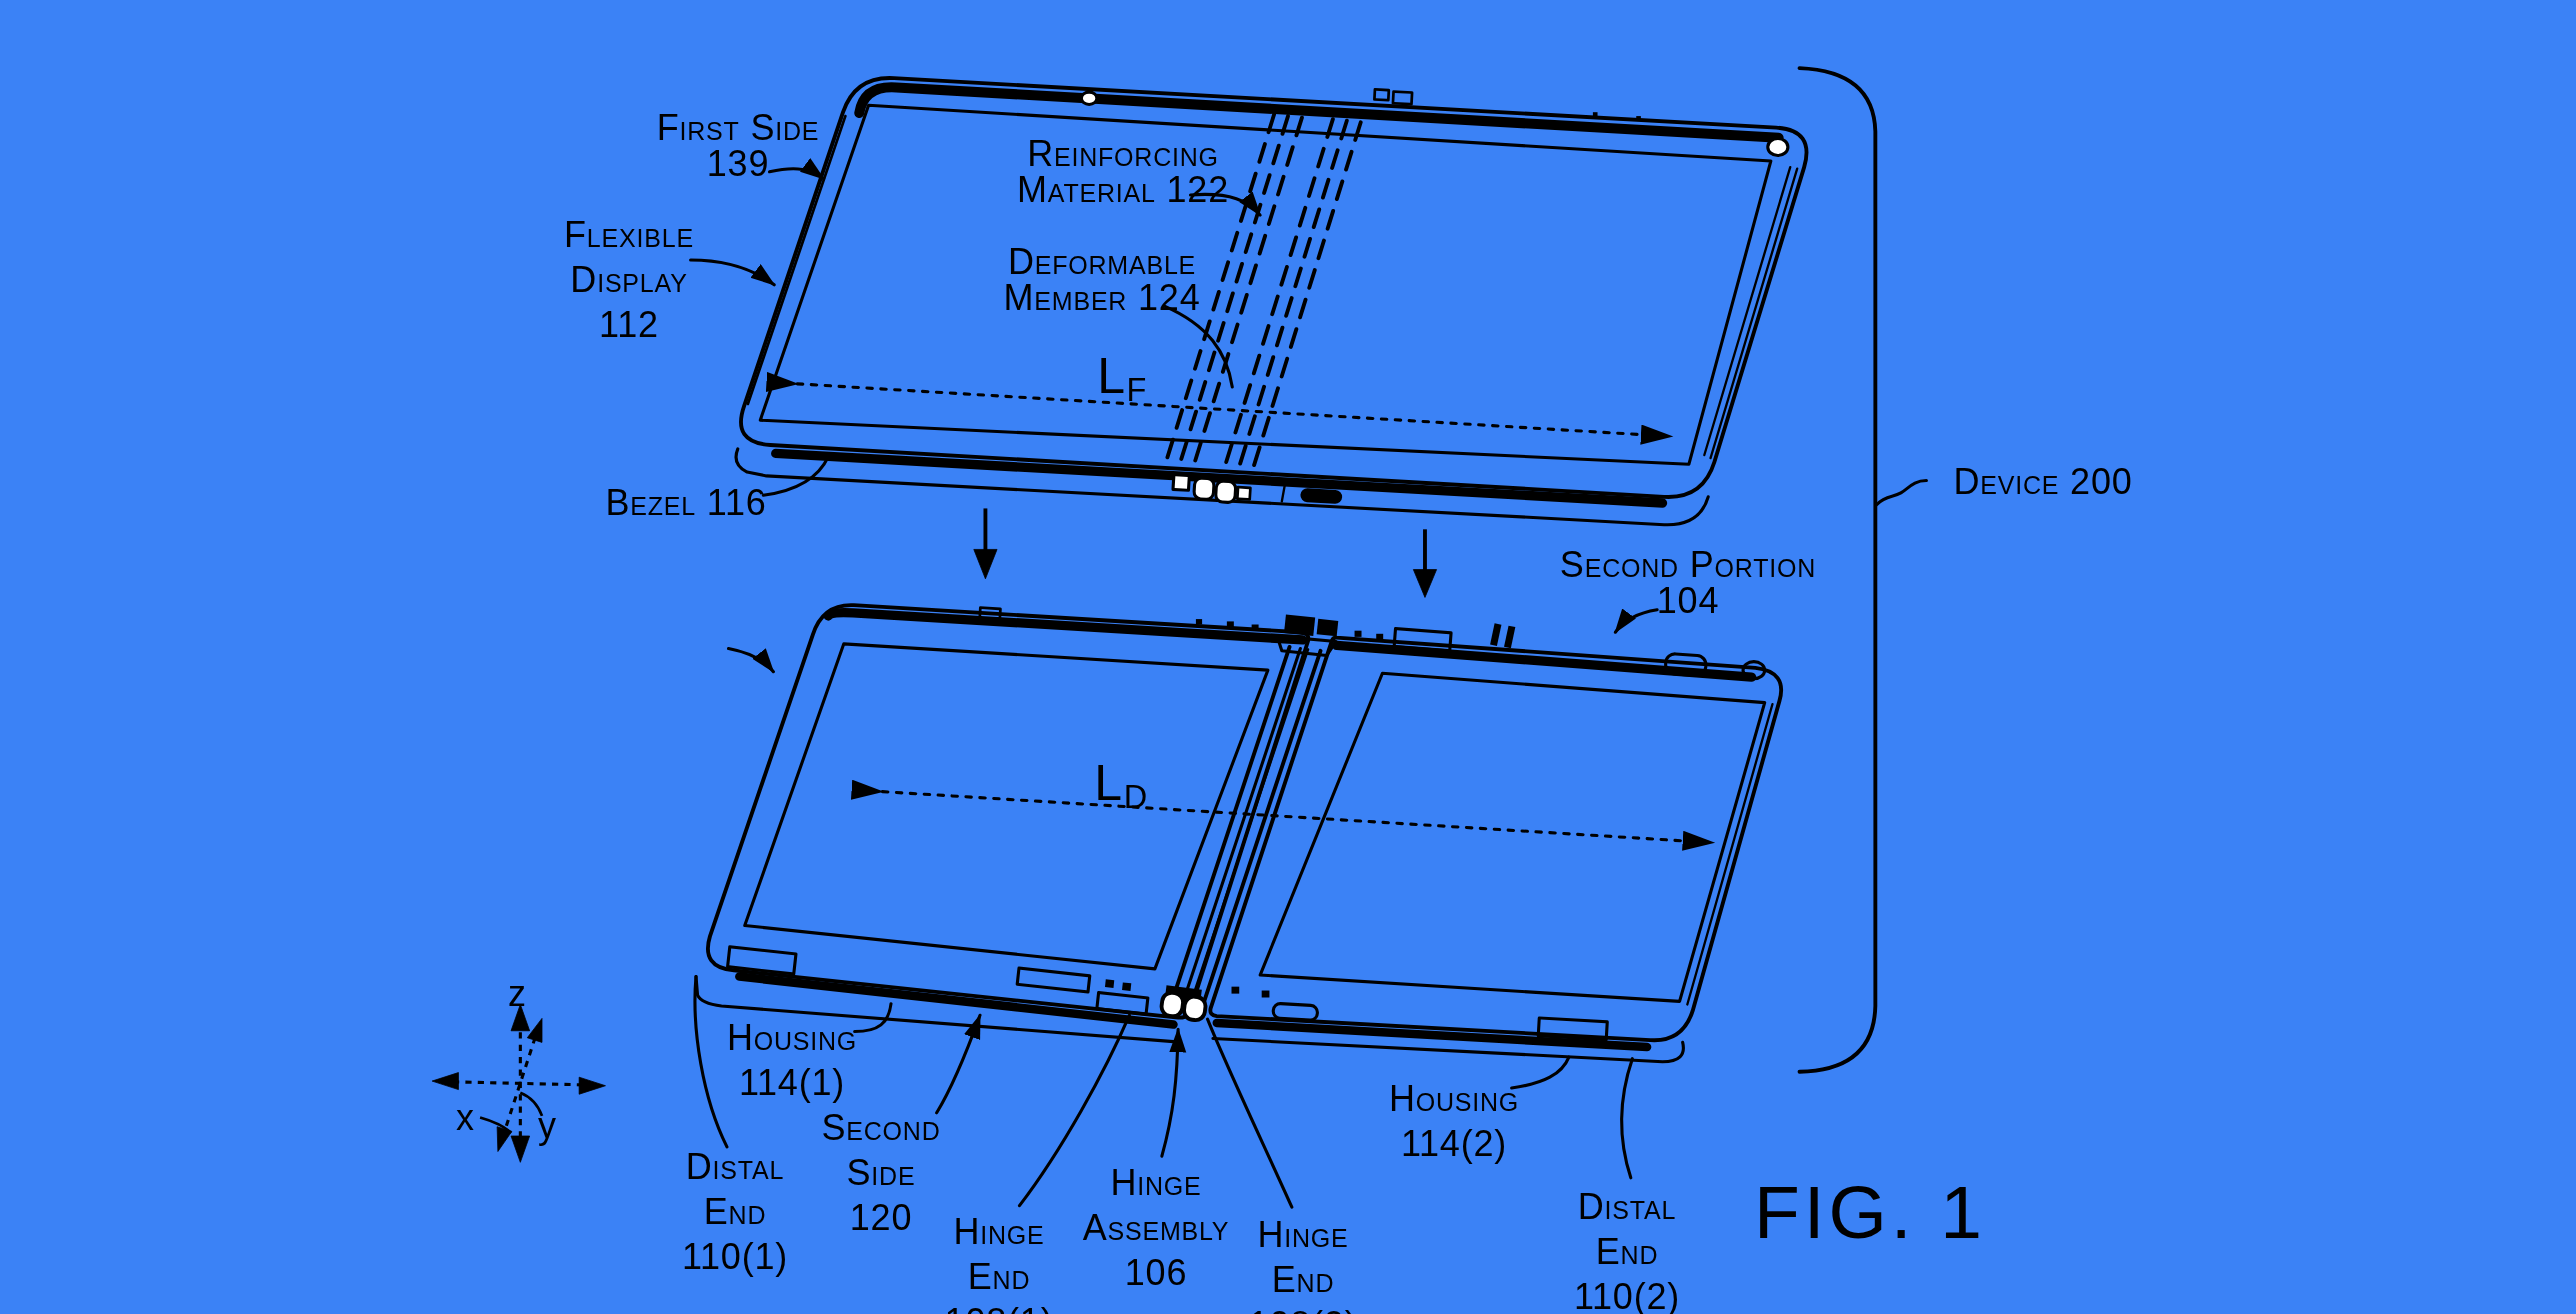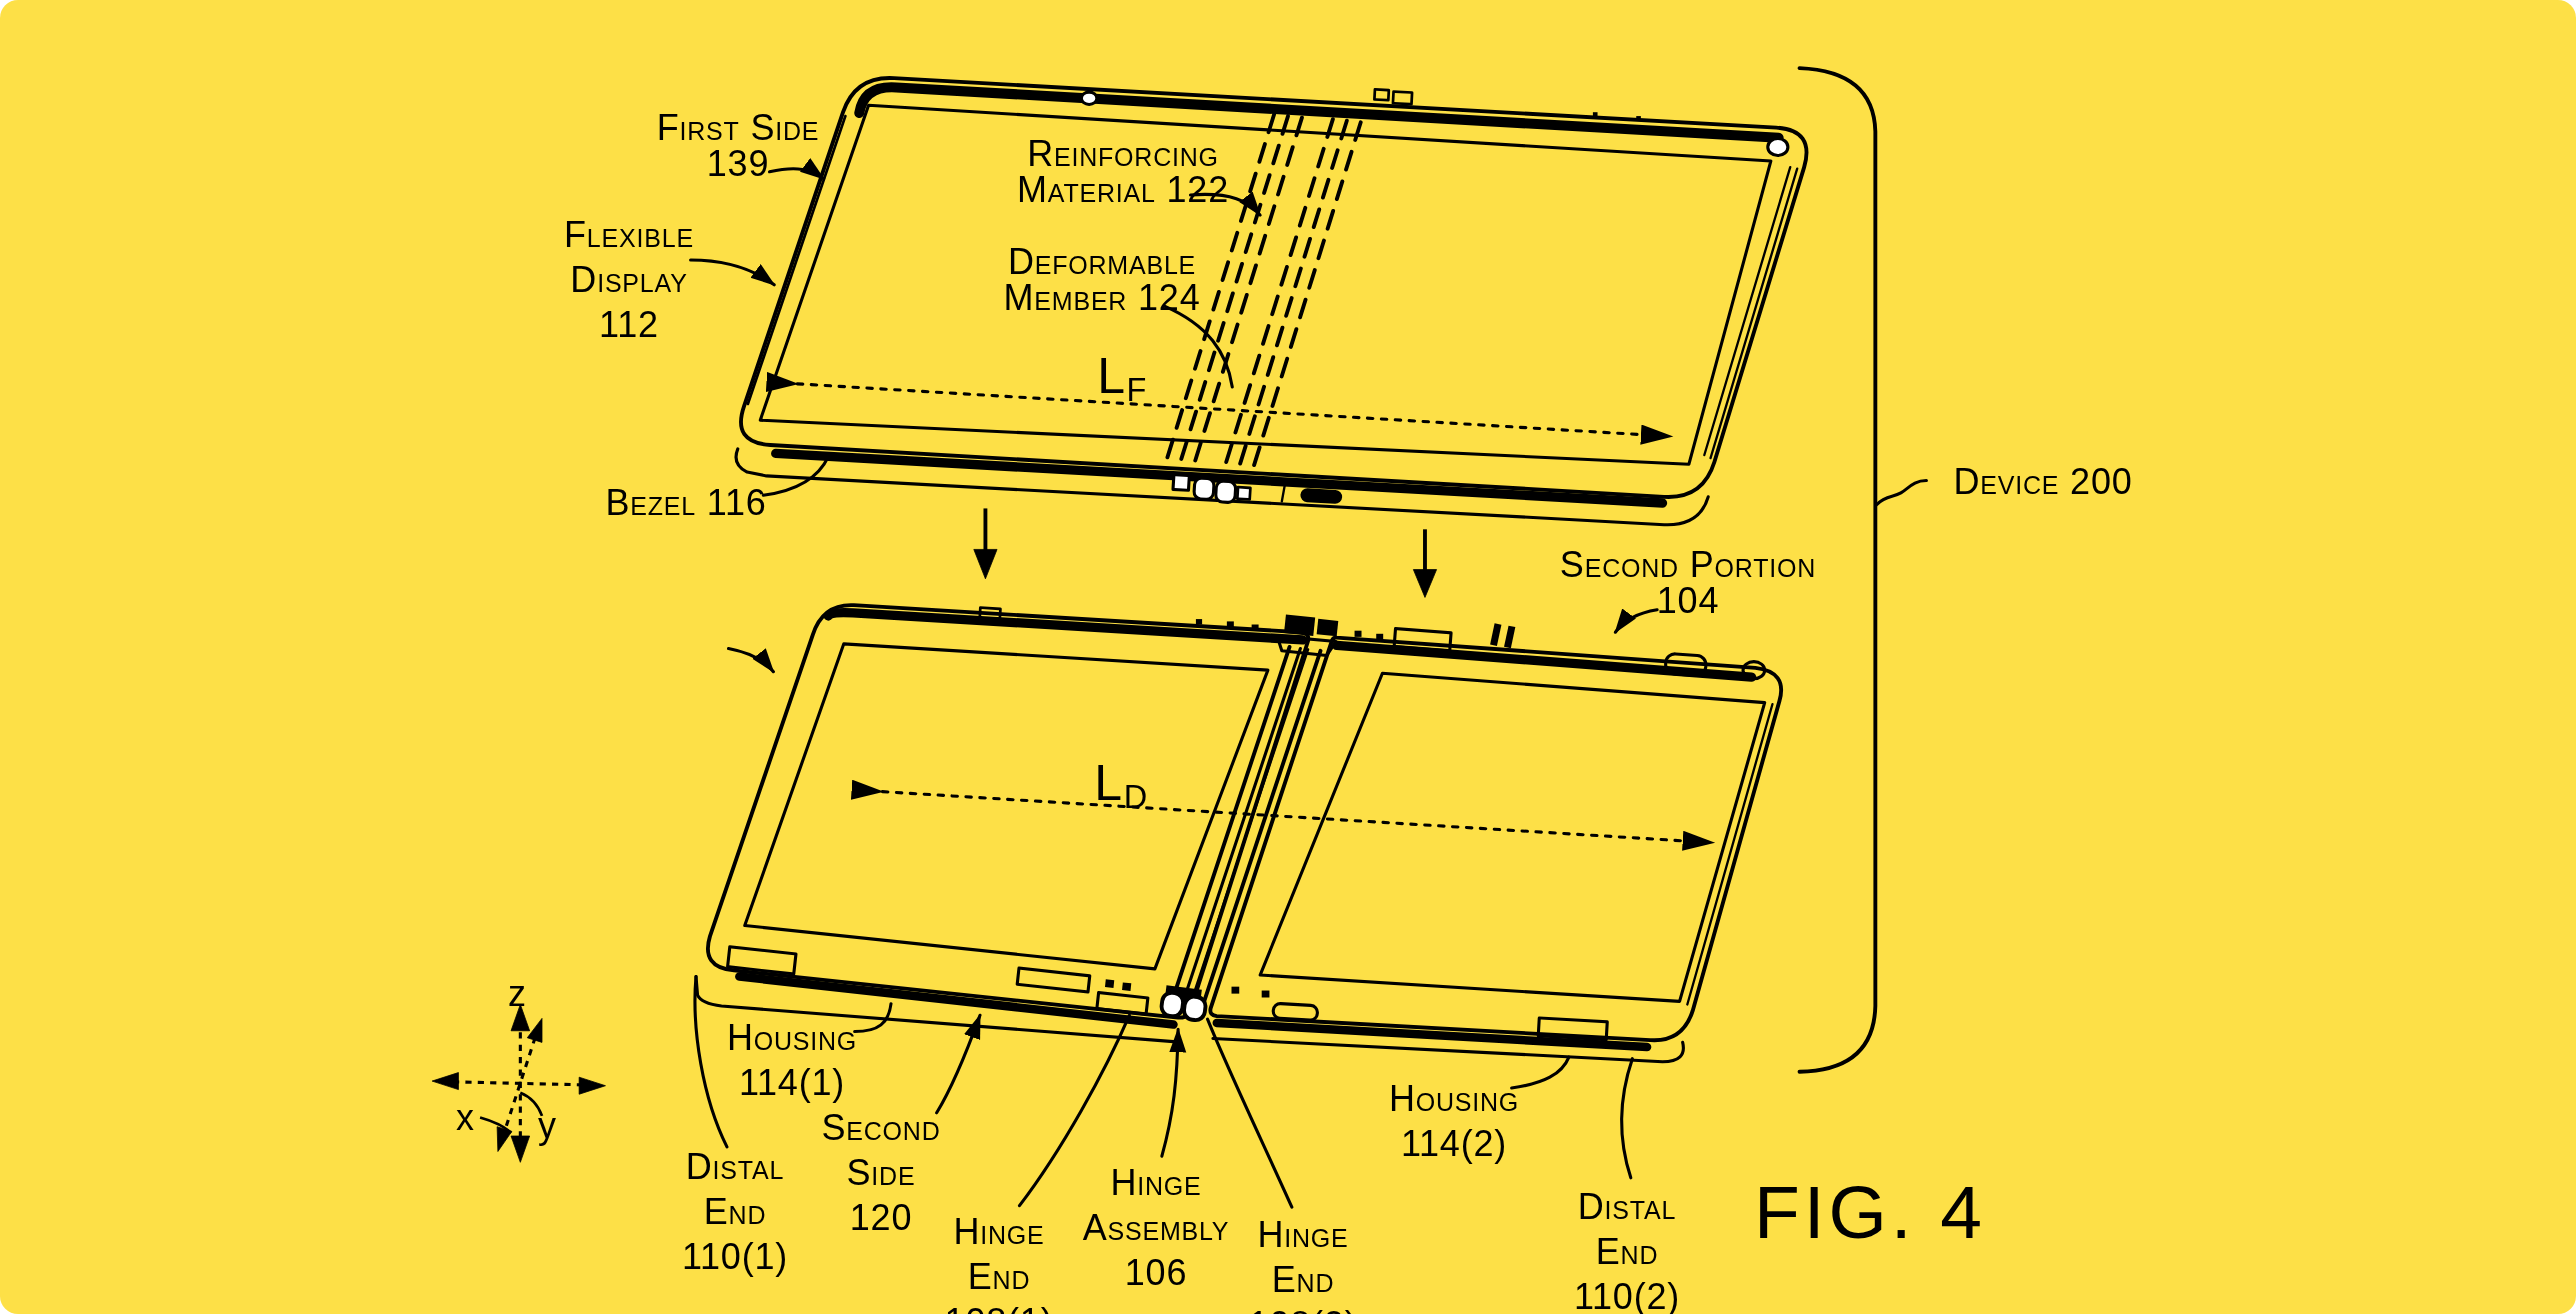--- a/index.html
+++ b/index.html
@@ -1,23 +1,22 @@
 <!DOCTYPE html>
 <html style="font-size:12.4px"><head>
 <meta charset="utf-8">
 <style>
   html,body{margin:0;padding:0;background:#ffffff;}
   .stage{
     position:relative;
     width:2576px;height:1314px;
-    background:#fde047;
+    background:#3b82f6;
     overflow:hidden;
     font-family:"Liberation Sans", sans-serif;
     color:#000;
-    border-radius:18px;
   }
   .stage svg{position:absolute;left:0;top:0;}
   .lbl{
     position:absolute;
     transform:translate(-50%,-50%);
     text-align:center;
     font-size:36px;
     line-height:45px;
     font-variant:small-caps;
     letter-spacing:0.8px;
@@ -308,16 +307,16 @@
     <span>L</span><span class="sub">F</span>
   </div>
   <div class="dim-label" style="left:1120px;top:783px;text-align:right;">
     <span>L</span><span class="sub">D</span>
   </div>
 
   <div class="axis-lbl" style="left:517px;top:994px;">z</div>
   <div class="axis-lbl" style="left:465px;top:1118px;">x</div>
   <div class="axis-lbl" style="left:547px;top:1126px;">y</div>
 
-  <div class="fig-caption" style="left:1870px;top:1212px;">FIG. 4</div>
+  <div class="fig-caption" style="left:1870px;top:1212px;">FIG. 1</div>
 
 </div>
 
 
 </body></html>

